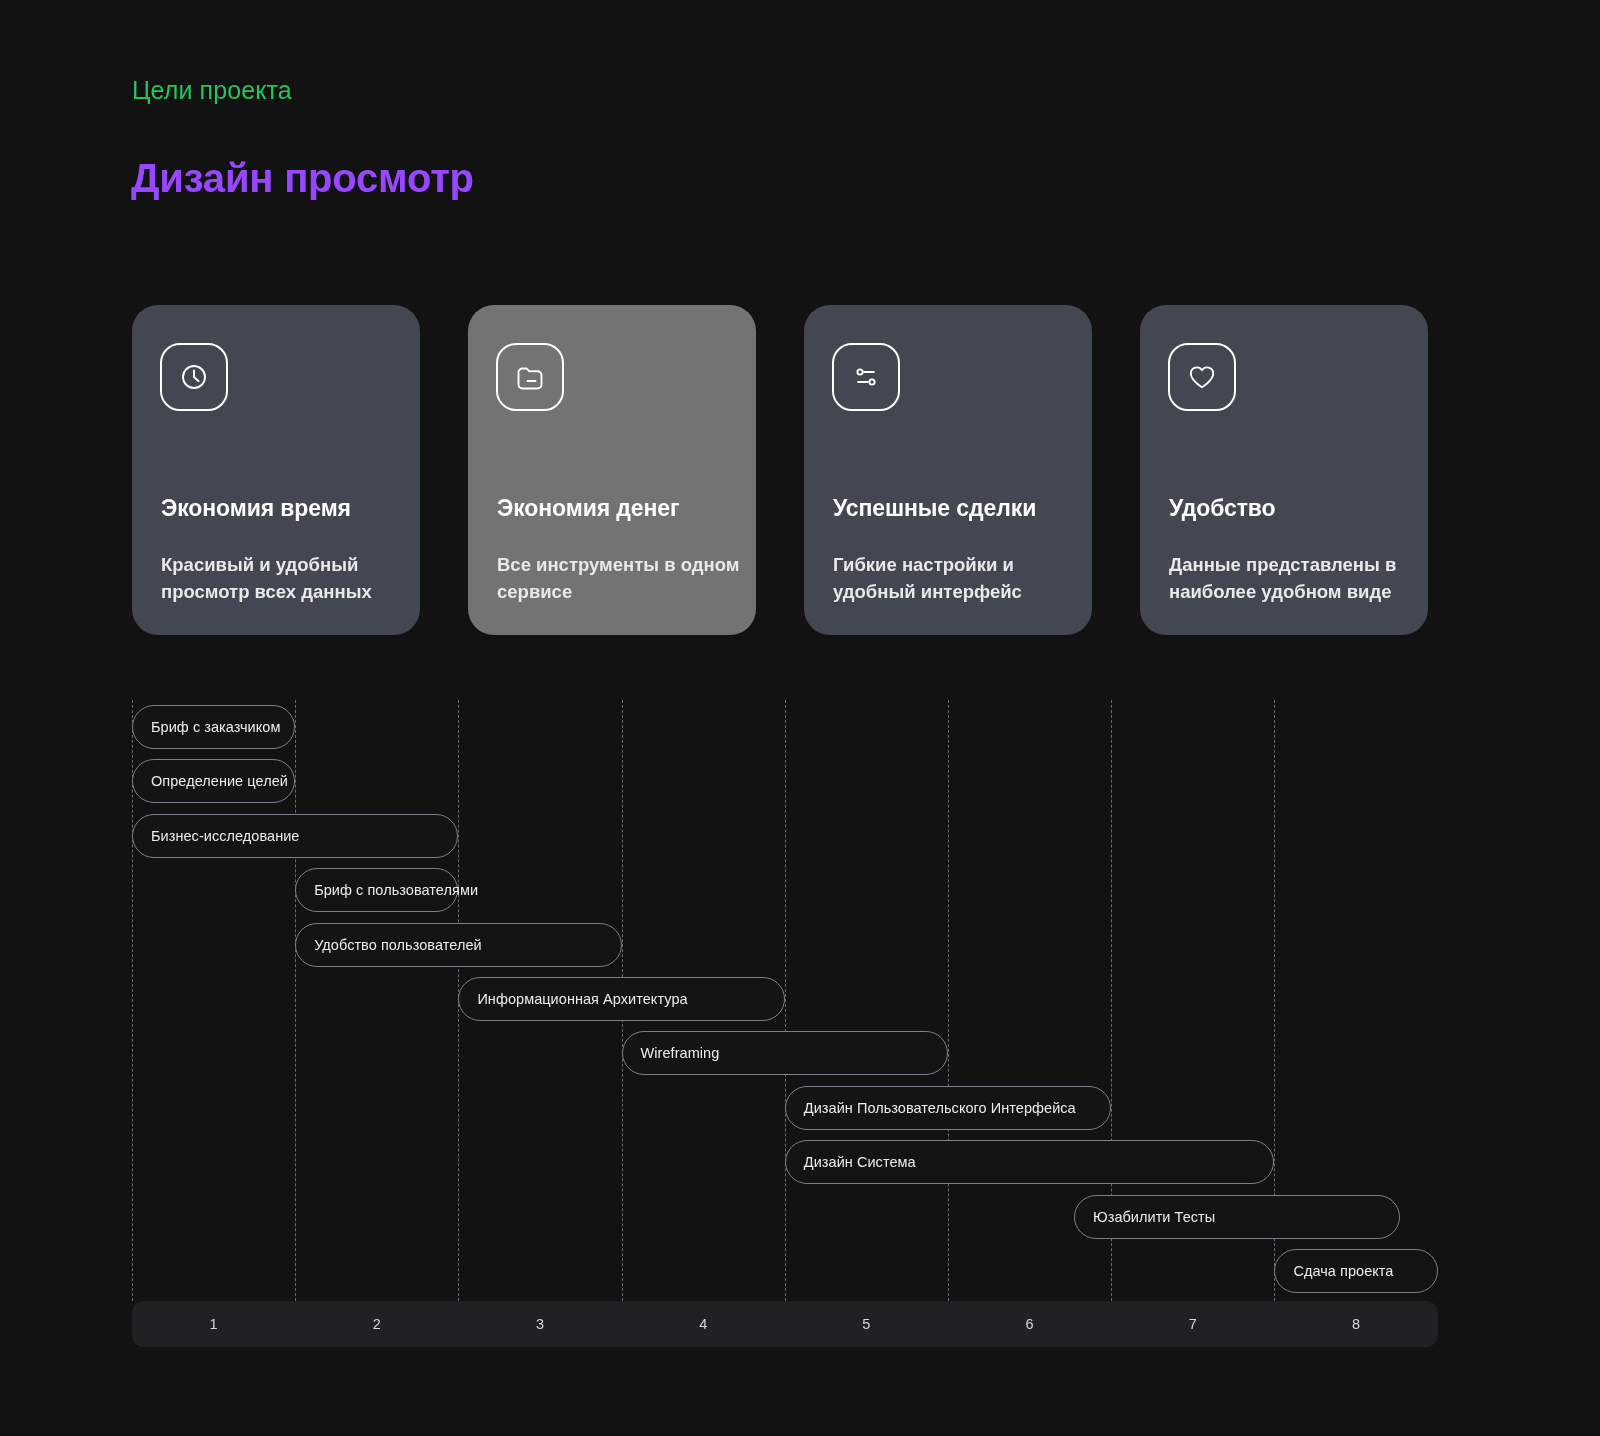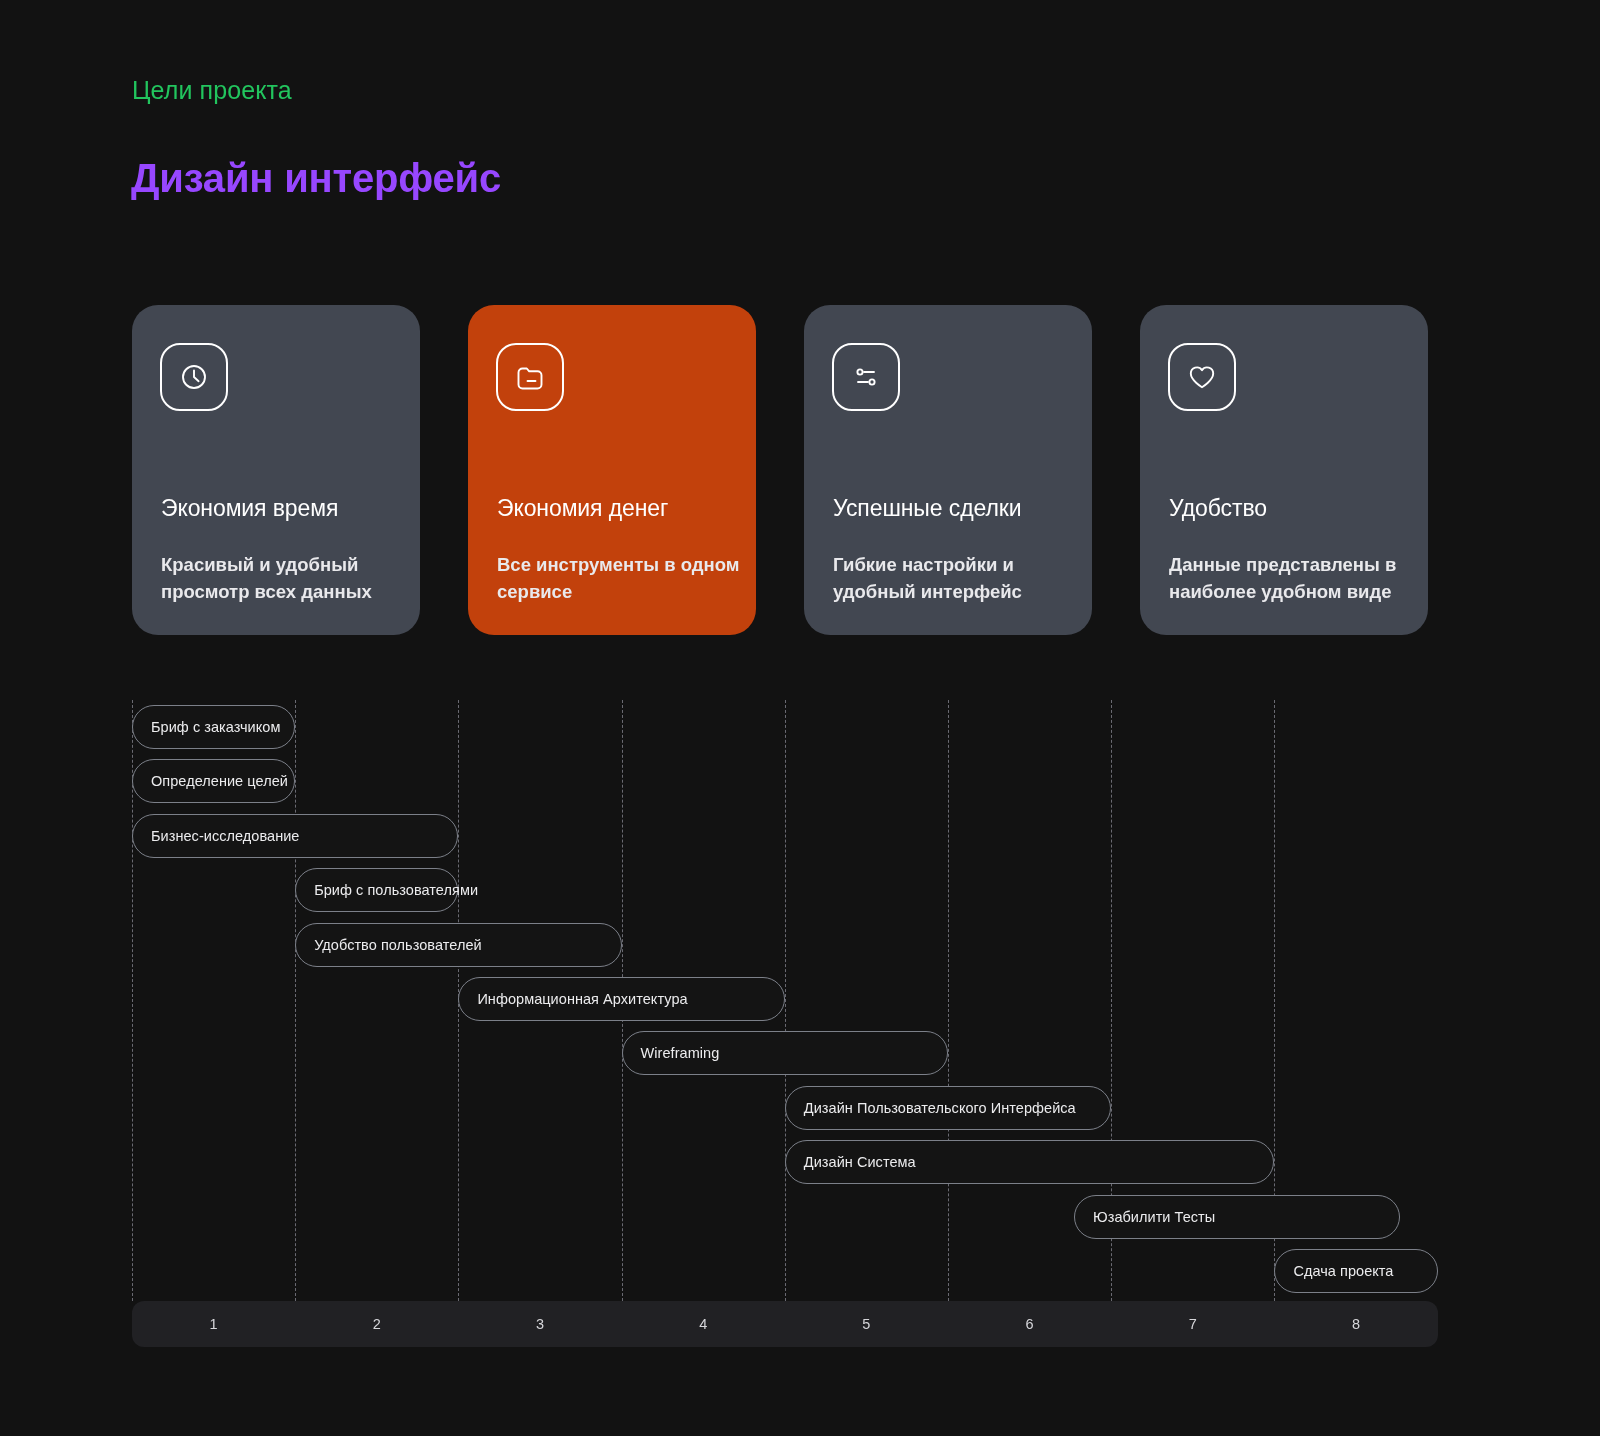--- a/index.html
+++ b/index.html
@@ -55,42 +55,42 @@
 
   .card {
     width: 288px;
     height: 330px;
     border-radius: 26px;
     background: #424751;
     position: relative;
     flex: 0 0 288px;
   }
 
-  .card.accent { background: #c2410c; }
+  .card.accent { background: #737373; }
 
   .card-icon {
     position: absolute;
     left: 28px;
     top: 38px;
     width: 68px;
     height: 68px;
     border: 2.2px solid #ffffff;
     border-radius: 20px;
     display: flex;
     align-items: center;
     justify-content: center;
   }
   .card-icon svg { display: block; }
 
   .card-title {
     position: absolute;
     left: 29px;
     top: 190px;
     font-size: 23px;
-    font-weight: 400;
+    font-weight: 700;
     color: #ffffff;
     letter-spacing: -0.1px;
   }
 
   .card-desc {
     position: absolute;
     left: 29px;
     top: 246px;
     width: 246px;
     font-size: 18.5px;
@@ -173,21 +173,21 @@
     transform: translateX(-50%);
     width: 40px;
   }
 </style>
 </head>
 <body>
 
 <div class="page">
 
   <div class="eyebrow">Цели проекта</div>
-  <div class="headline">Дизайн интерфейс</div>
+  <div class="headline">Дизайн просмотр</div>
 
   <div class="cards" id="cards">
       <div class="card">
         <div class="card-icon">
           <svg width="34" height="34" viewBox="0 0 34 34" fill="none" stroke="#fff" stroke-width="1.9" stroke-linecap="round" stroke-linejoin="round">
             <circle cx="17" cy="17" r="11"></circle>
             <path d="M17 10.5 V17 L21.6 21.2"></path>
           </svg>
         </div>
         <div class="card-title">Экономия время</div>

